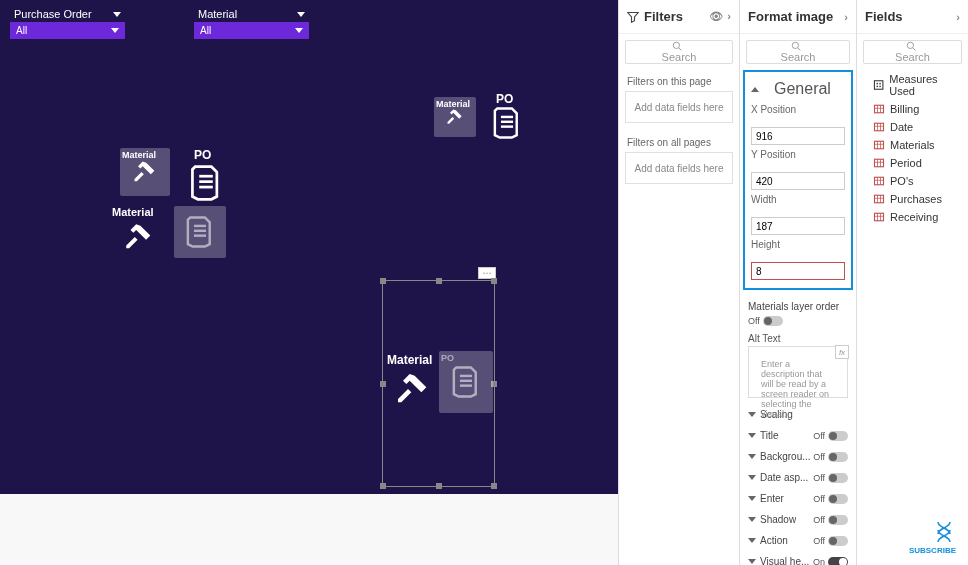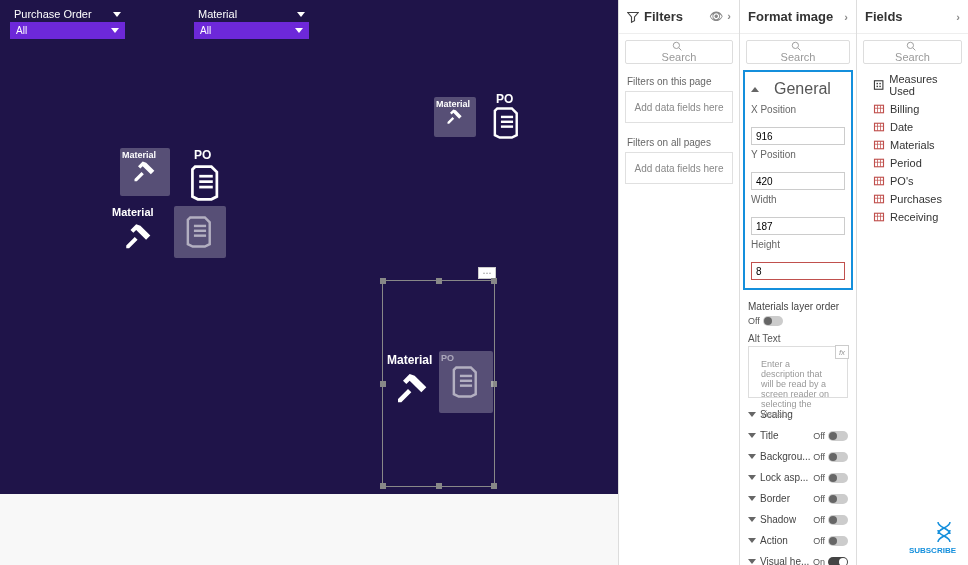--- a/index.html
+++ b/index.html
@@ -446,33 +446,33 @@
           <div class="toggle">
             <span>Off</span>
             <div class="toggle-track">
               <div class="toggle-knob"></div>
             </div>
           </div>
         </div>
         <div class="prop-row">
           <div class="prop-left">
             <span class="acc-caret collapsed"></span>
-            <span>Lock asp...</span>
+            <span>Date asp...</span>
           </div>
           <div class="toggle">
             <span>Off</span>
             <div class="toggle-track">
               <div class="toggle-knob"></div>
             </div>
           </div>
         </div>
         <div class="prop-row">
           <div class="prop-left">
             <span class="acc-caret collapsed"></span>
-            <span>Border</span>
+            <span>Enter</span>
           </div>
           <div class="toggle">
             <span>Off</span>
             <div class="toggle-track">
               <div class="toggle-knob"></div>
             </div>
           </div>
         </div>
         <div class="prop-row">
           <div class="prop-left">

